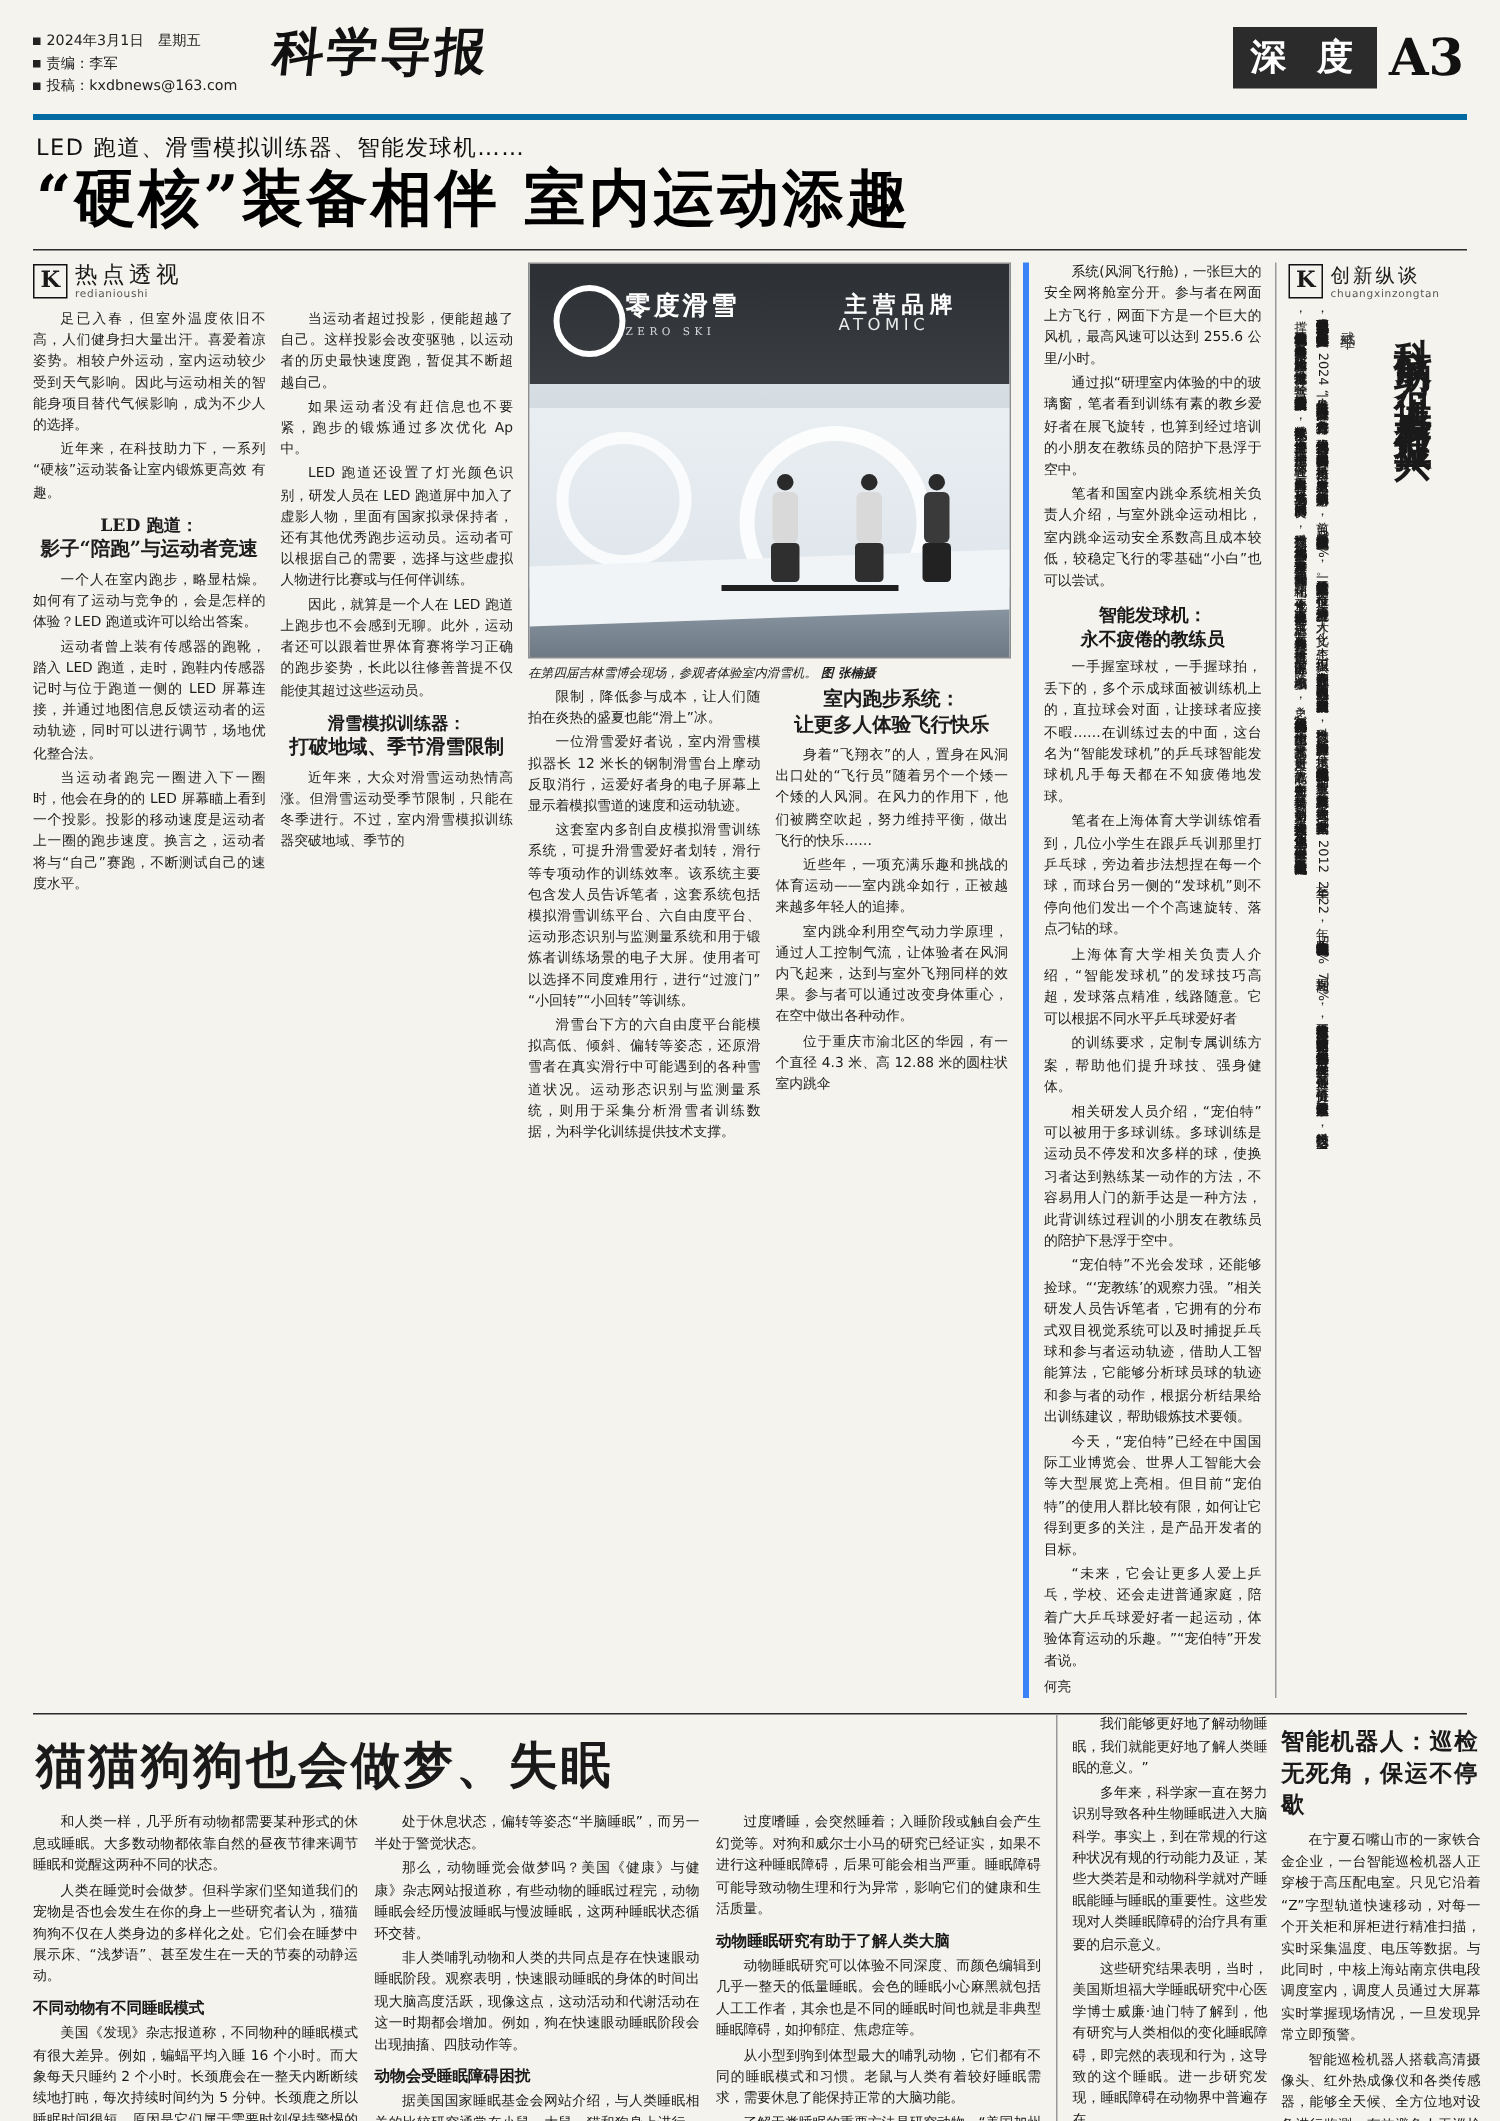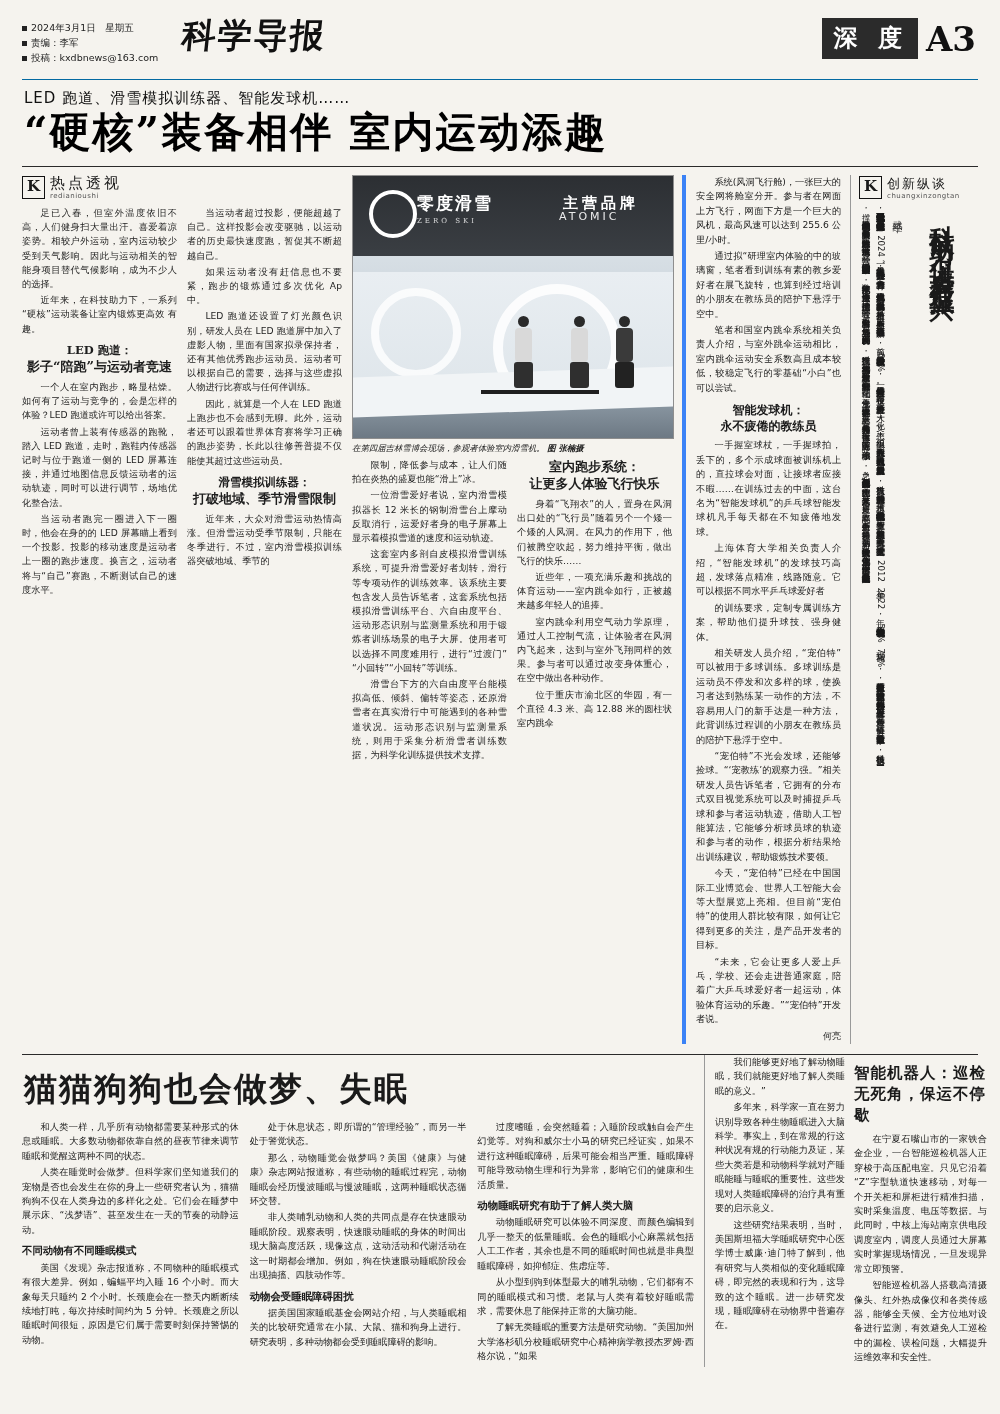--- a/index.html
+++ b/index.html
@@ -18,21 +18,21 @@
     padding:0;
     box-sizing:border-box;
   }
   .inner{
     position:absolute;
     left:22px;top:18px;right:22px;bottom:14px;
   }
   
   .masthead{
     display:flex;align-items:flex-start;
-    border-bottom:1px solid #0369a1;
+    border-bottom:4px solid #0369a1;
     padding-bottom:6px;
     height:62px;
     box-sizing:border-box;
   }
   .mh-left{
     width:150px;font-size:9.5px;line-height:15px;color:#222;
     padding-top:2px;
   }
   .mh-left div{white-space:nowrap;}
   .mh-left .sq{display:inline-block;width:5px;height:5px;background:#222;margin-right:4px;vertical-align:middle;}
@@ -111,21 +111,21 @@
     font-family:"DejaVu Serif","Liberation Serif",serif;
     font-weight:bold;font-size:25px;letter-spacing:5px;
     height:430px;margin:0 auto;
   }
   .vt-author{
     writing-mode:vertical-rl;font-size:10px;color:#333;align-self:flex-start;
     margin-top:6px;letter-spacing:2px;
   }
   .c-body{font-size:9.2px;line-height:14.4px;text-align:justify;}
   .c-body p{margin:0 0 2px 0;text-indent:2em;}
-  .sign{text-align:right;font-size:9px;margin-top:3px;font-family:Liberation Mono, monospace;}
+  .sign{font-size:9px;margin-top:3px;}
   
   .hr2{border-top:1px solid #2a2a2a;margin:10px 0 0 0;}
   
   .feature-title{
     font-family:"DejaVu Serif","Liberation Serif",serif;
     font-weight:bold;font-size:33px;letter-spacing:2px;margin:12px 0 8px 2px;
   }
   .feat-cols{display:flex;gap:11px;}
   .fc{width:224px;}
   .small-h{
@@ -301,20 +301,21 @@
     <div class="col-c">
       <div style="display:flex;gap:9px;">
         <div style="width:150px;">
           <div class="c-body">
             <p>系统(风洞飞行舱)，一张巨大的安全网将舱室分开。参与者在网面上方飞行，网面下方是一个巨大的风机，最高风速可以达到 255.6 公里/小时。</p>
             <p>通过拟“研理室内体验的中的玻璃窗，笔者看到训练有素的教乡爱好者在展飞旋转，也算到经过培训的小朋友在教练员的陪护下悬浮于空中。</p>
             <p>笔者和国室内跳伞系统相关负责人介绍，与室外跳伞运动相比，室内跳伞运动安全系数高且成本较低，较稳定飞行的零基础“小白”也可以尝试。</p>
             <div class="sub-h" style="white-space:pre-line;font-size:12px;">智能发球机：
 永不疲倦的教练员</div>
             <p>一手握室球杖，一手握球拍，丢下的，多个示成球面被训练机上的，直拉球会对面，让接球者应接不暇……在训练过去的中面，这台名为“智能发球机”的乒乓球智能发球机凡手每天都在不知疲倦地发球。</p>
+            <p>笔者在上海体育大学训练馆看到，几位小学生在跟乒乓训那里打乒乓球，旁边着步法想捏在每一个球，而球台另一侧的“发球机”则不停向他们发出一个个高速旋转、落点刁钻的球。</p>
             <p>上海体育大学相关负责人介绍，“智能发球机”的发球技巧高超，发球落点精准，线路随意。它可以根据不同水平乒乓球爱好者</p>
             <p>的训练要求，定制专属训练方案，帮助他们提升球技、强身健体。</p>
             <p>相关研发人员介绍，“宠伯特”可以被用于多球训练。多球训练是运动员不停发和次多样的球，使换习者达到熟练某一动作的方法，不容易用人门的新手达是一种方法，此背训练过程训的小朋友在教练员的陪护下悬浮于空中。</p>
             <p>“宠伯特”不光会发球，还能够捡球。“‘宠教练’的观察力强。”相关研发人员告诉笔者，它拥有的分布式双目视觉系统可以及时捕捉乒乓球和参与者运动轨迹，借助人工智能算法，它能够分析球员球的轨迹和参与者的动作，根据分析结果给出训练建议，帮助锻炼技术要领。</p>
             <p>今天，“宠伯特”已经在中国国际工业博览会、世界人工智能大会等大型展览上亮相。但目前“宠伯特”的使用人群比较有限，如何让它得到更多的关注，是产品开发者的目标。</p>
             <p>“未来，它会让更多人爱上乒乓，学校、还会走进普通家庭，陪着广大乒乓球爱好者一起运动，体验体育运动的乐趣。”“宠伯特”开发者说。</p>
             <div class="sign">何亮</div>
           </div>
         </div>
 
@@ -356,21 +357,21 @@
           <div class="c-body">
             <p>和人类一样，几乎所有动物都需要某种形式的休息或睡眠。大多数动物都依靠自然的昼夜节律来调节睡眠和觉醒这两种不同的状态。</p>
             <p>人类在睡觉时会做梦。但科学家们坚知道我们的宠物是否也会发生在你的身上一些研究者认为，猫猫狗狗不仅在人类身边的多样化之处。它们会在睡梦中展示床、“浅梦语”、甚至发生在一天的节奏的动静运动。</p>
             <div class="small-h">不同动物有不同睡眠模式</div>
             <p>美国《发现》杂志报道称，不同物种的睡眠模式有很大差异。例如，蝙蝠平均入睡 16 个小时。而大象每天只睡约 2 个小时。长颈鹿会在一整天内断断续续地打盹，每次持续时间约为 5 分钟。长颈鹿之所以睡眠时间很短，原因是它们属于需要时刻保持警惕的动物。</p>
 
           </div>
         </div>
         <div class="fc">
           <div class="c-body">
-            <p>处于休息状态，即所谓的“管理经验”，而另一半处于警觉状态。</p>
+            <p>处于休息状态，偏转等姿态“半脑睡眠”，而另一半处于警觉状态。</p>
             <p>那么，动物睡觉会做梦吗？美国《健康》与健康》杂志网站报道称，有些动物的睡眠过程完，动物睡眠会经历慢波睡眠与慢波睡眠，这两种睡眠状态循环交替。</p>
             <p>非人类哺乳动物和人类的共同点是存在快速眼动睡眠阶段。观察表明，快速眼动睡眠的身体的时间出现大脑高度活跃，现像这点，这动活动和代谢活动在这一时期都会增加。例如，狗在快速眼动睡眠阶段会出现抽搐、四肢动作等。</p>
             <div class="small-h">动物会受睡眠障碍困扰</div>
             <p>据美国国家睡眠基金会网站介绍，与人类睡眠相关的比较研究通常在小鼠、大鼠、猫和狗身上进行。研究表明，多种动物都会受到睡眠障碍的影响。</p>
 
           </div>
         </div>
         <div class="fc">
           <div class="c-body">
             <p>过度嗜睡，会突然睡着；入睡阶段或触自会产生幻觉等。对狗和威尔士小马的研究已经证实，如果不进行这种睡眠障碍，后果可能会相当严重。睡眠障碍可能导致动物生理和行为异常，影响它们的健康和生活质量。</p>

